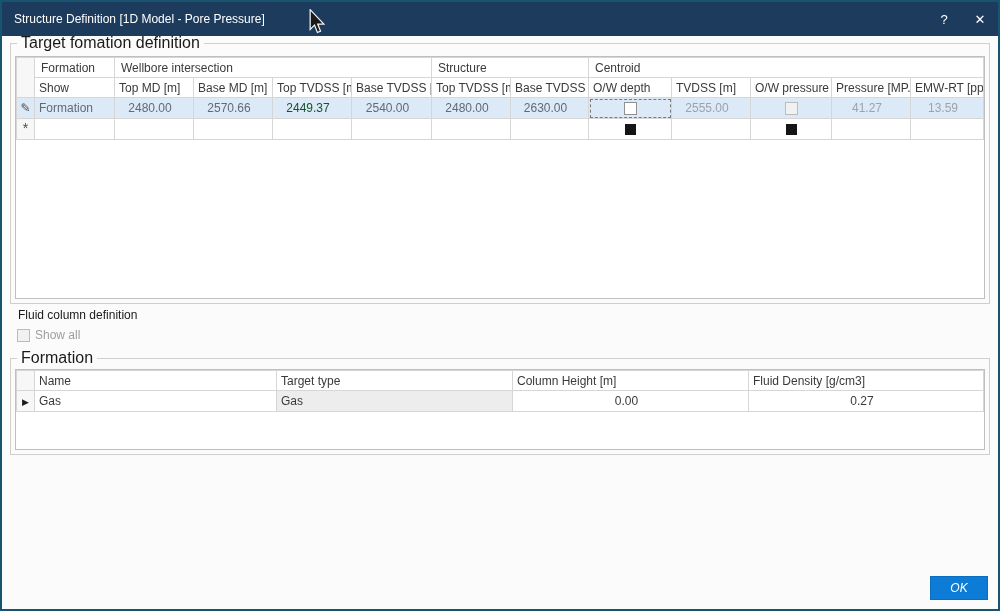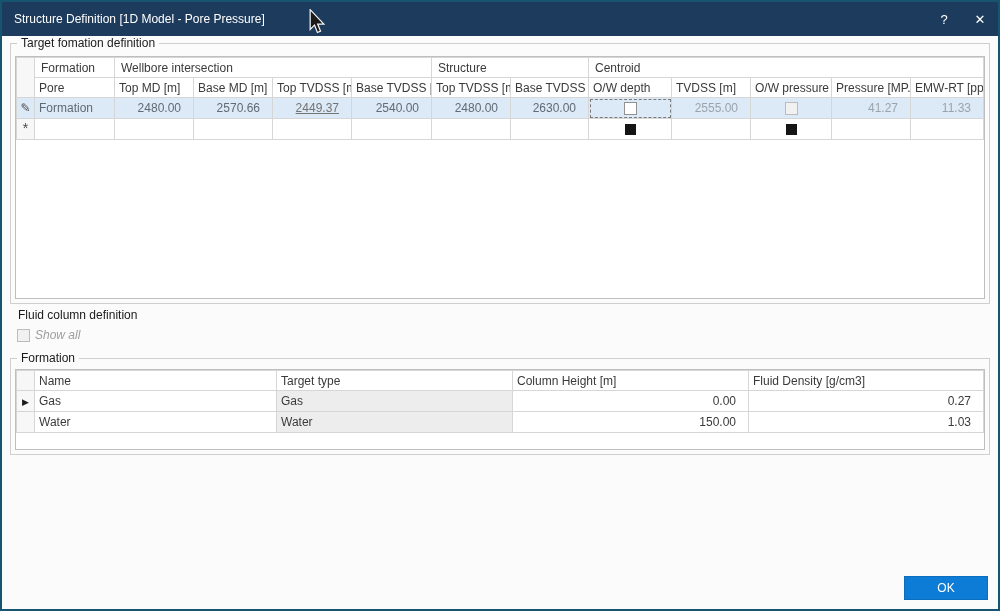--- a/index.html
+++ b/index.html
@@ -30,21 +30,21 @@
 
   
   .groupbox {
     position:absolute; left:8px; right:8px;
     border:1px solid #cfcfcf;
     background:#fbfbfb;
   }
   .groupbox-label {
     position:absolute; top:-8px; left:6px;
     background:#fbfbfb; padding:0 4px;
-    color:#1a1a1a; font-size:12px; line-height:14px;
+    color:#1a1a1a; font-size:16px; line-height:14px;
   }
   #gb-target { top:41px; height:261px; }
   #gb-formation { top:356px; height:97px; }
 
   .grid-shell {
     position:absolute; left:4px; right:4px; bottom:4px;
     border:1px solid #bfbfbf; background:#fff; overflow:hidden;
   }
   #gb-target .grid-shell { top:12px; }
   #gb-formation .grid-shell { top:10px; }
@@ -53,27 +53,27 @@
   th, td {
     border:1px solid #d6d6d6;
     font-weight:normal; font-size:12px;
     white-space:nowrap; overflow:hidden;
     padding:0 4px; height:20px; color:#3a3a3a;
     background:#fff; text-align:left;
   }
   tr.data-row th, tr.data-row td { height:21px; }
   th.sel, td.sel { background:#f7f7f7; text-align:center; padding:0; }
   .group-h { padding-left:6px; }
-  td.num { text-align:right; padding-right:12px; }
+  td.num { text-align:center; padding-right:12px; }
   .val    { color:#5f6b76; }
   .val-ro { color:#9aa4ae; }
 
   
   tr.sel-row td { background:#dce9f6; }
-  td.active-beige { background:#d8d0c2; color:#737373;text-decoration:underline; }
+  td.active-beige { background:#d8d0c2; color:#14532d; }
   td.focus-cell {
     background:#fff; text-align:center;
     outline:1px dashed #7a7a7a; outline-offset:-2px;
   }
   td.center { text-align:center; }
 
   .checkbox {
     display:inline-block; width:13px; height:13px;
     border:1px solid #919191; background:#fff; vertical-align:middle;
   }
@@ -87,31 +87,32 @@
   .tri { font-size:9px; color:#1a1a1a; }
 
   
   td.ro-gray { background:#ededed; }
 
   
   .section-label { position:absolute; left:16px; color:#1a1a1a;text-align:right; }
   #fluid-label { top:306px; }
   .showall {
     position:absolute; left:15px; top:326px;
-    display:flex; align-items:center; gap:5px; color:#9e9e9e;font-style:italic;
+    display:flex; align-items:center; gap:5px; color:#9e9e9e;
   }
 
   
   .ok-btn {
     position:absolute; right:10px; bottom:9px;
-    width:84px; height:24px;
+    width:58px; height:24px;
     background:#0d7cd6; border:1px solid #0a6dbd; color:#fff;
     font-size:12px; font-family:"Liberation Sans", sans-serif;
     display:flex; align-items:center; justify-content:center;
     cursor:default;
+    font-style:italic;
   }
 
   .mouse-cursor { position:absolute; left:306px; top:7px; z-index:20; pointer-events:none; }
 </style>
 </head>
 <body>
 
 <div class="window">
 
   <div class="titlebar">
@@ -147,21 +148,21 @@
         </colgroup>
         <tbody>
             <tr>
           <th class="sel" rowspan="2"></th>
           <th class="group-h">Formation</th>
           <th class="group-h" colspan="4">Wellbore intersection</th>
           <th class="group-h" colspan="2">Structure</th>
           <th class="group-h" colspan="5">Centroid</th>
         </tr>
         <tr>
-          <th>Pore</th>
+          <th>Show</th>
           <th>Top MD [m]</th>
           <th>Base MD [m]</th>
           <th>Top TVDSS [m]</th>
           <th>Base TVDSS [...</th>
           <th>Top TVDSS [m]</th>
           <th>Base TVDSS ...</th>
           <th>O/W depth</th>
           <th>TVDSS [m]</th>
           <th>O/W pressure</th>
           <th>Pressure [MP...</th>
@@ -173,21 +174,21 @@
           <td class="num val">2480.00</td>
           <td class="num val">2570.66</td>
           <td class="num active-beige">2449.37</td>
           <td class="num val">2540.00</td>
           <td class="num val">2480.00</td>
           <td class="num val">2630.00</td>
           <td class="focus-cell"><span class="checkbox"></span></td>
           <td class="num val-ro">2555.00</td>
           <td class="center"><span class="checkbox disabled"></span></td>
           <td class="num val-ro">41.27</td>
-          <td class="num val-ro">11.33</td>
+          <td class="num val-ro">13.59</td>
         </tr>
         <tr class="data-row">
           <td class="sel"><span class="star">*</span></td>
           <td></td>
           <td></td>
           <td></td>
           <td></td>
           <td></td>
           <td></td>
           <td></td>
@@ -227,27 +228,20 @@
           <th>Column Height [m]</th>
           <th>Fluid Density [g/cm3]</th>
         </tr>
         <tr class="data-row">
           <td class="sel"><span class="tri">▶</span></td>
           <td>Gas</td>
           <td class="ro-gray">Gas</td>
           <td class="num">0.00</td>
           <td class="num">0.27</td>
         </tr>
-        <tr class="data-row">
-          <td class="sel"></td>
-          <td>Water</td>
-          <td class="ro-gray">Water</td>
-          <td class="num">150.00</td>
-          <td class="num">1.03</td>
-        </tr>
       </tbody>
         </table>
     </div>
   </div>
 
   <button class="ok-btn">OK</button>
 
 </div>
 
 </body></html>

